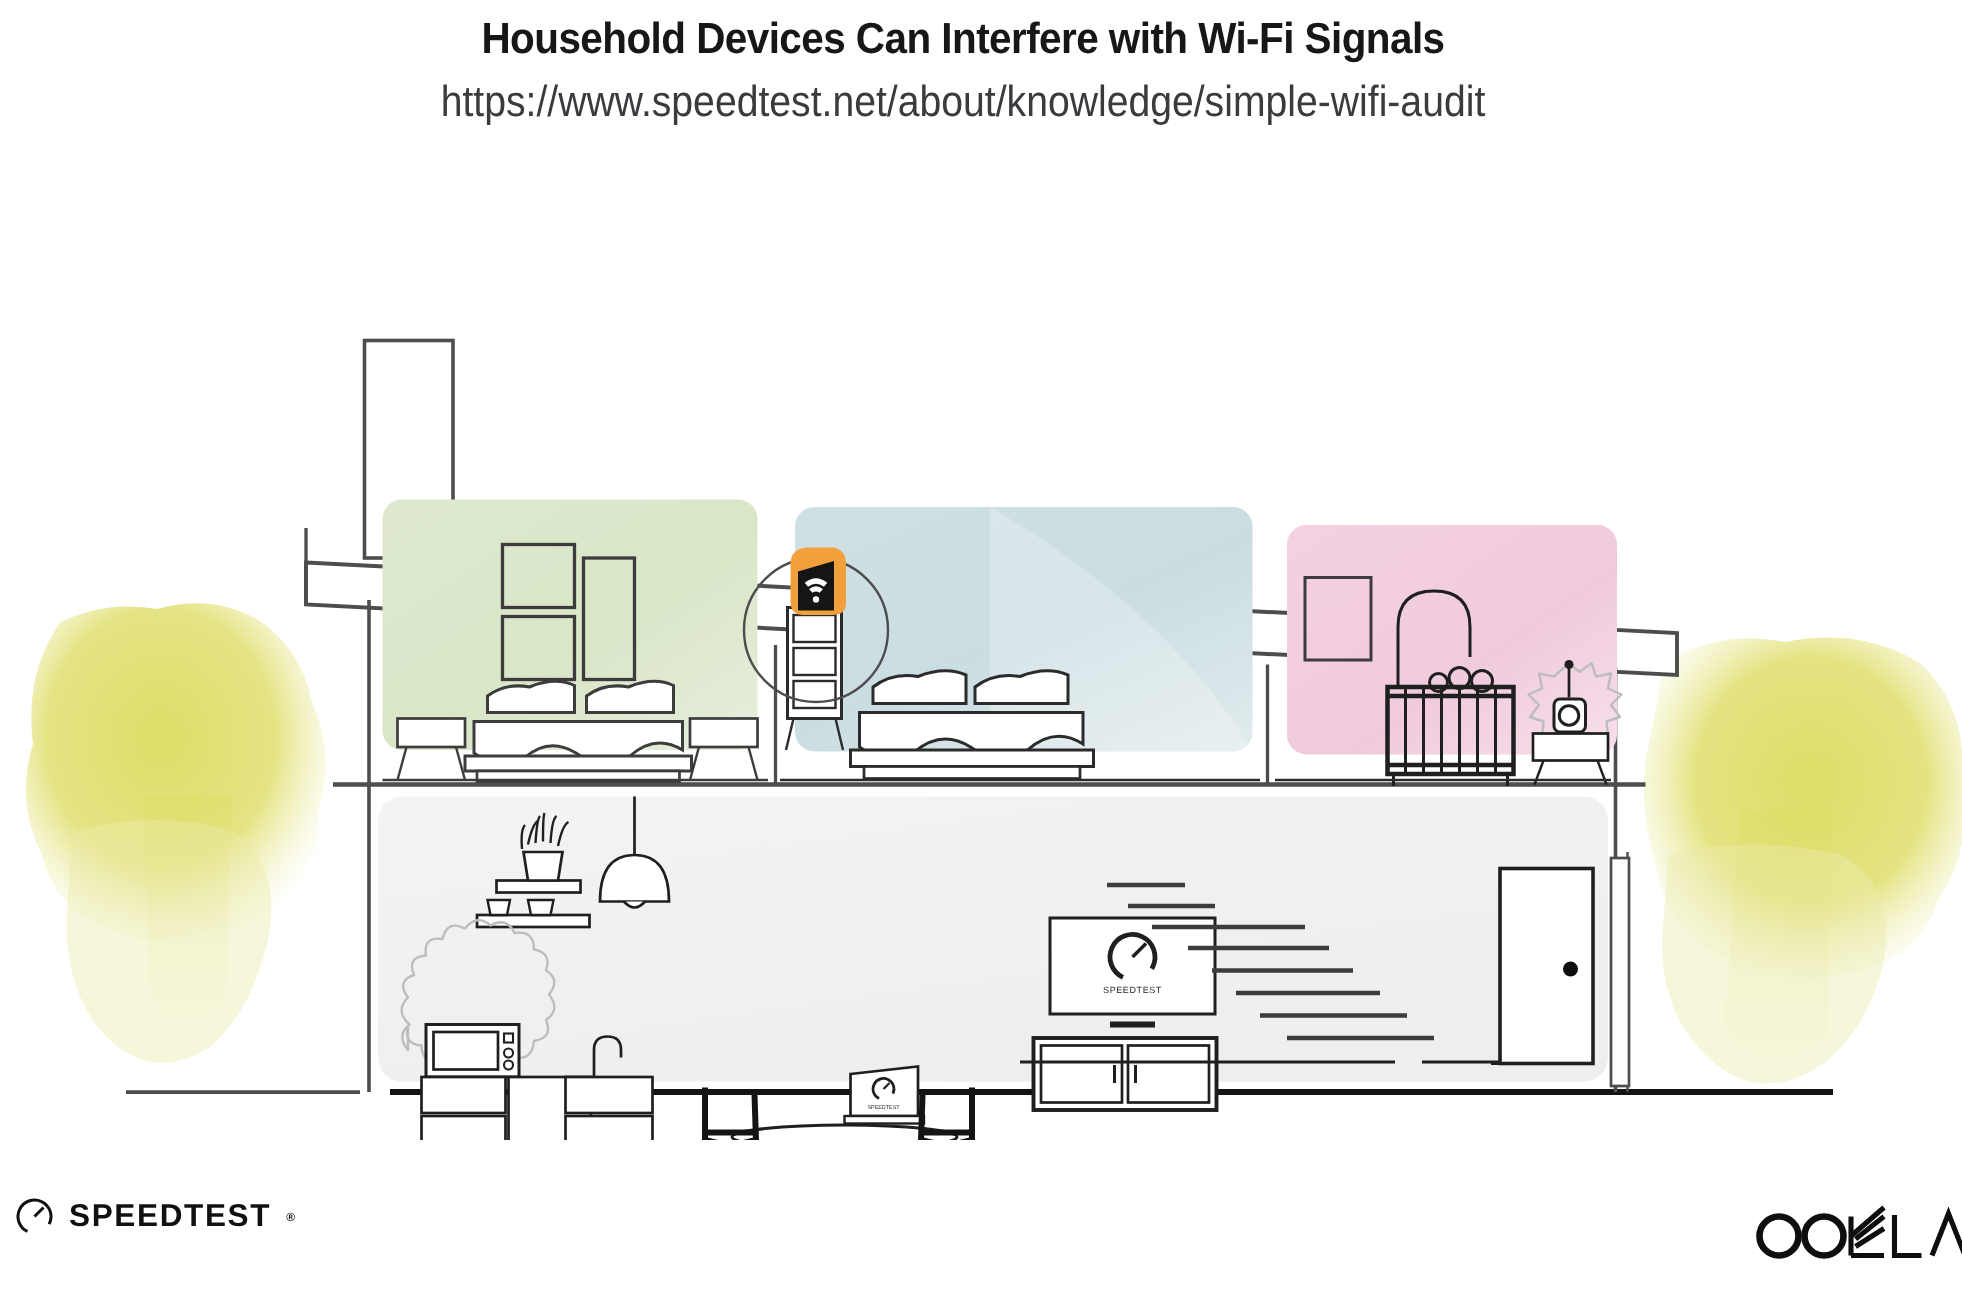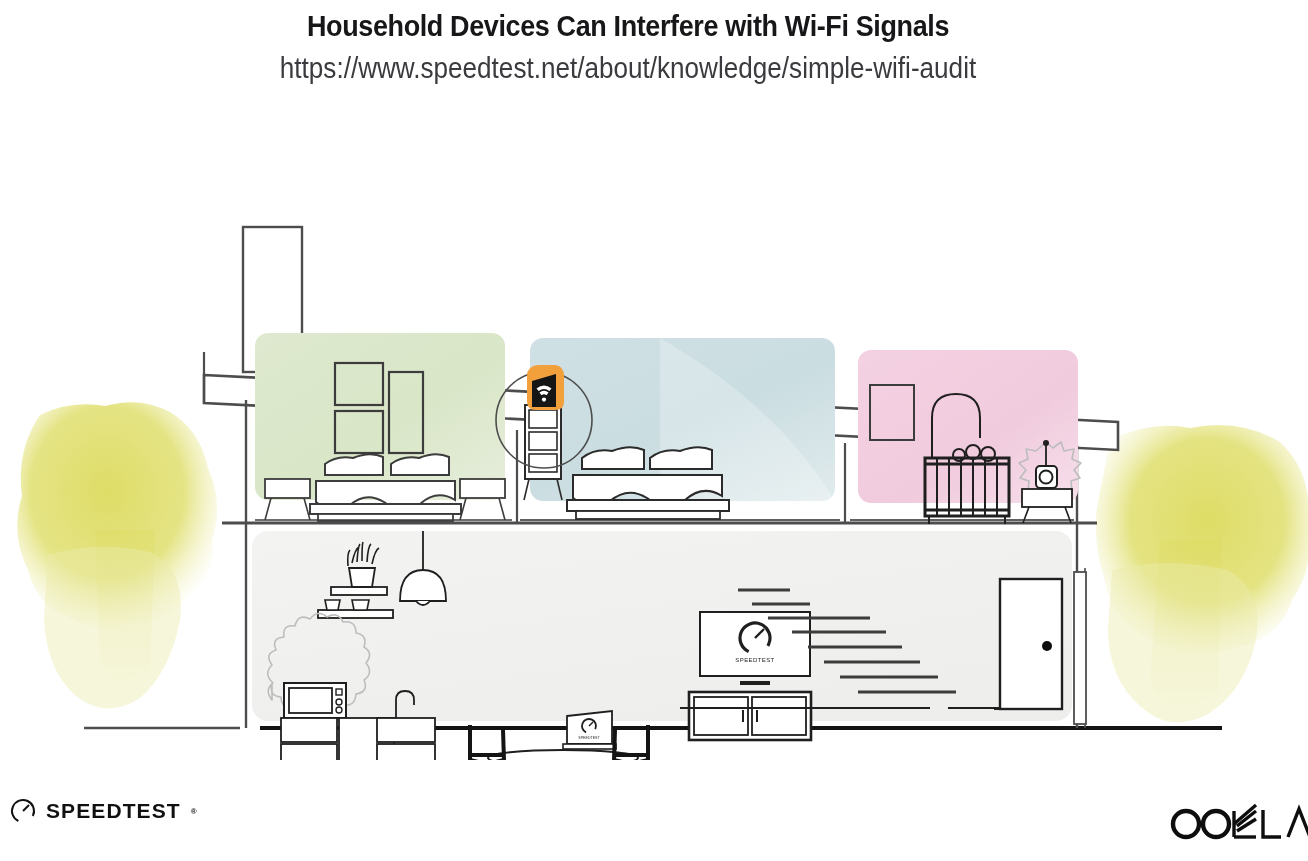--- a/index.html
+++ b/index.html
@@ -1,20 +1,20 @@
 <!DOCTYPE html>
 <html><head>
 <meta charset="utf-8">
 <style>
   html,body{margin:0;padding:0;background:#ffffff;}
   body{width:1308px;height:861px;font-family:"Liberation Sans",sans-serif;overflow:hidden;}
   #page{position:relative;width:1308px;height:861px;background:#fff;}
 
   
-  .header{position:absolute;left:0;top:0;width:1256px;text-align:center;}
+  .header{position:absolute;left:0;top:0;width:1256px;text-align:center;padding-left:14px;}
   .title{font-family:"Liberation Sans",sans-serif;font-weight:bold;font-size:29px;
          letter-spacing:-0.4px;color:#17171a;margin:0;padding-top:11px;line-height:1.1;
          transform:scaleX(0.93);}
   .subtitle{font-family:"Liberation Sans",sans-serif;font-weight:400;font-size:29px;
             color:#3b3b3f;margin:0;padding-top:10px;line-height:1.1;transform:scaleX(0.9);}
 
   
   .illo{position:absolute;left:0;top:100px;width:1308px;height:660px;}
   .illo svg{display:block;}
 

